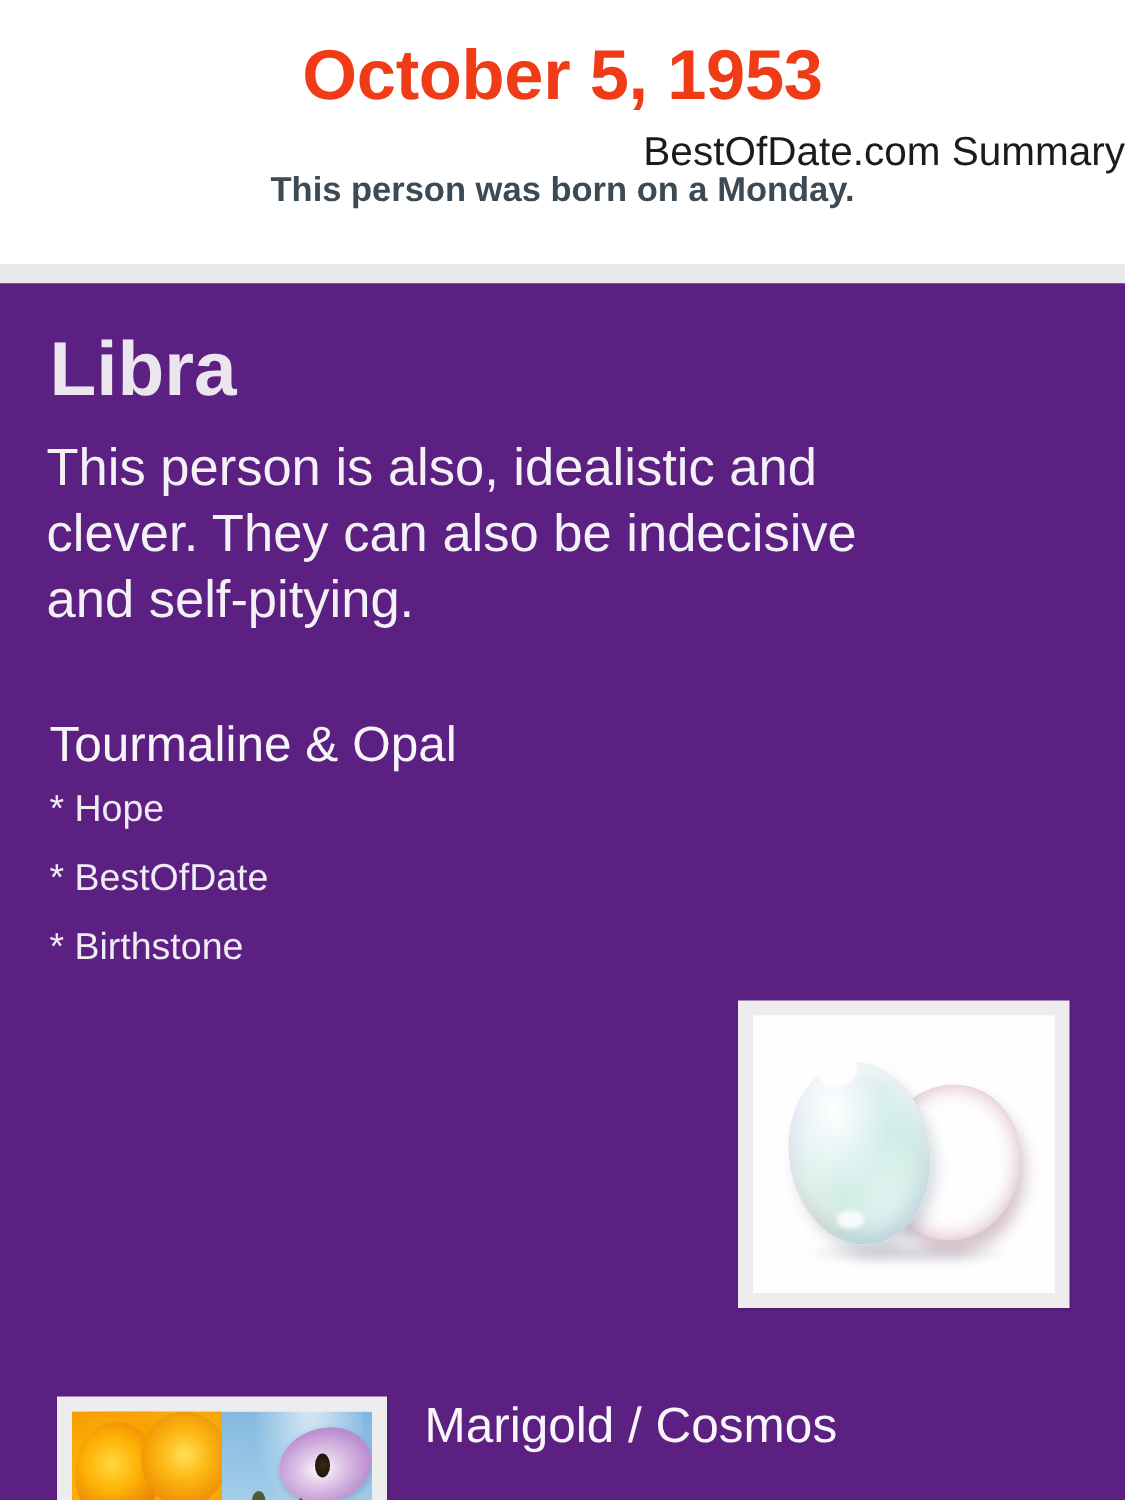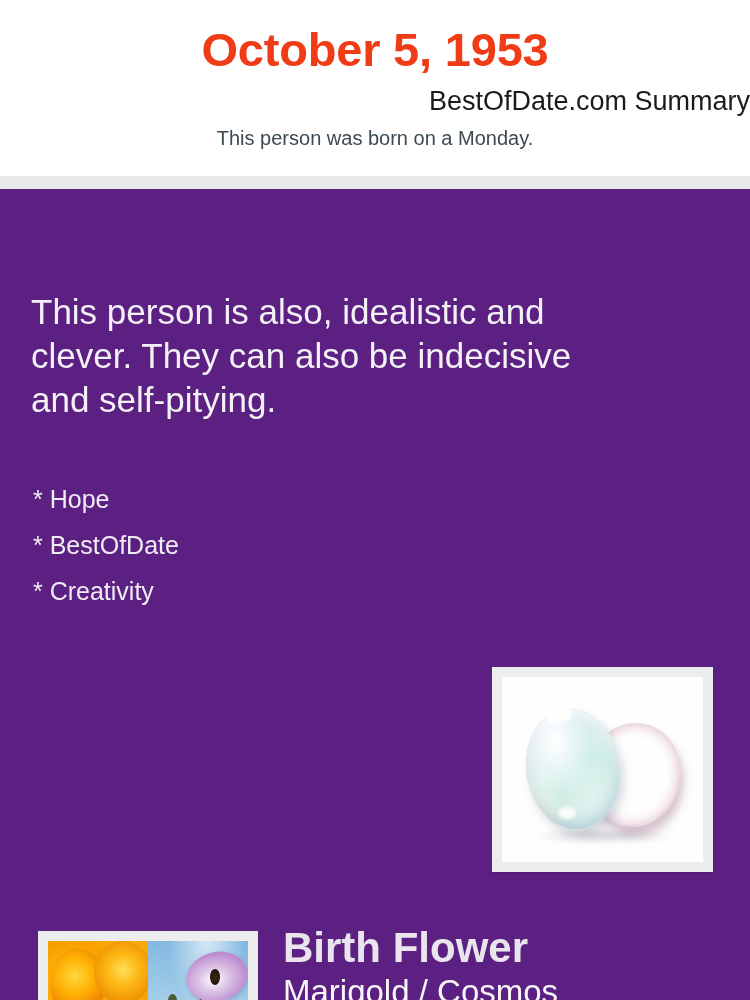--- a/index.html
+++ b/index.html
@@ -22,22 +22,21 @@
     font-size:47px; font-weight:bold; line-height:1.0;
     color:#f03b17; letter-spacing:-0.2px;
   }
   .header-sub {
     margin-top:15px;
     font-size:27px; font-weight:normal; line-height:1.0;
     color:#1b1b1b;
     text-align:right;
   }
   .header-note {
-    margin-top:13px;
-    font-size:20px; font-weight:normal; line-height:1.0;
+    font-size:23px; font-weight:bold; line-height:1.0;
     color:#3c4a54;
   }
   .divider-band {
     position:absolute; left:0; top:176px; width:750px; height:13px;
     background:#e9e8ea;
   }
 
   
   .body-purple {
     position:absolute; left:0; top:189px; width:750px; height:811px;
@@ -187,27 +186,29 @@
 
   <div class="header">
     <div class="header-date">October 5, 1953</div>
     <div class="header-sub">BestOfDate.com Summary</div>
     <div class="header-note">This person was born on a Monday.</div>
   </div>
   <div class="divider-band"></div>
 
   <div class="body-purple">
 
+    <div class="zodiac-name">Libra</div>
     <div class="zodiac-desc">This person is also, idealistic and clever. They can also be indecisive and self-pitying.</div>
 
     <div class="birthstone-block">
+      <div class="section-sub">Tourmaline &amp; Opal</div>
       <ul class="trait-list">
         <li class="trait-item">* Hope</li>
         <li class="trait-item">* BestOfDate</li>
-        <li class="trait-item">* Creativity</li>
+        <li class="trait-item">* Birthstone</li>
       </ul>
     </div>
 
     <div class="img-frame gem-frame">
       <div class="img-frame-inner">
         <div class="gem-stage">
           <div class="gem-shadow"></div>
           <div class="tourmaline">
             <div class="facet f1"></div>
             <div class="facet f2"></div>
@@ -240,19 +241,18 @@
 
             <div class="cos-petal cos-1"></div>
             <div class="cos-center cc-1"></div>
 
           </div>
         </div>
       </div>
     </div>
 
     <div class="flower-block">
-      <div class="flower-title">Birth Flower</div>
       <div class="flower-sub">Marigold / Cosmos</div>
 
     </div>
 
   </div>
 </div>
 
 </body></html>

